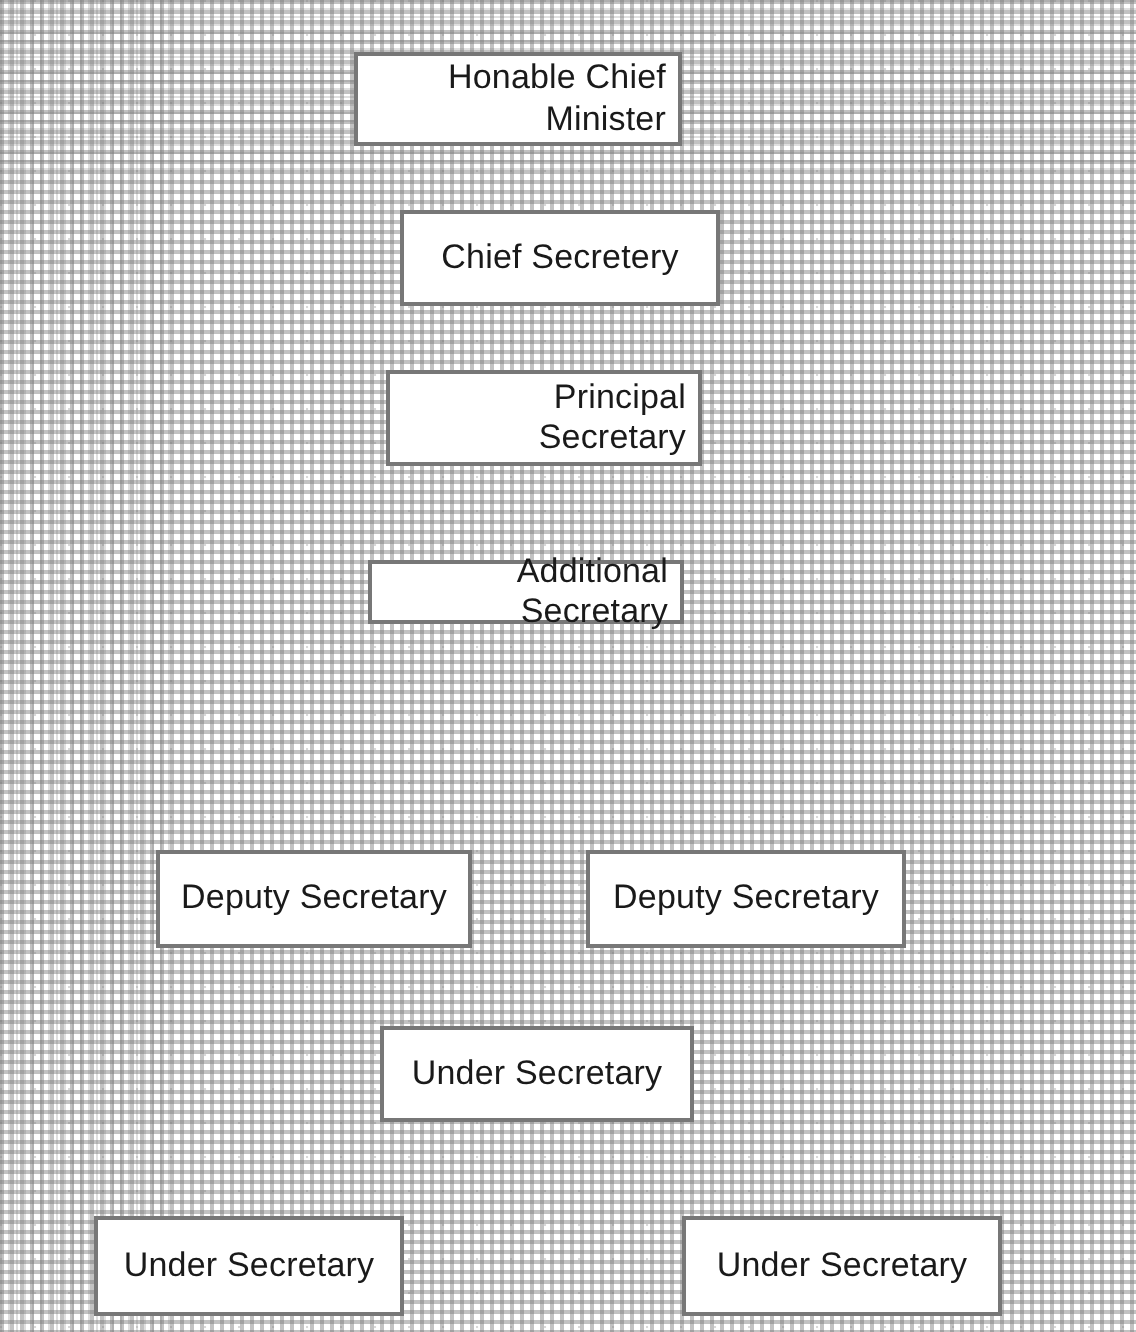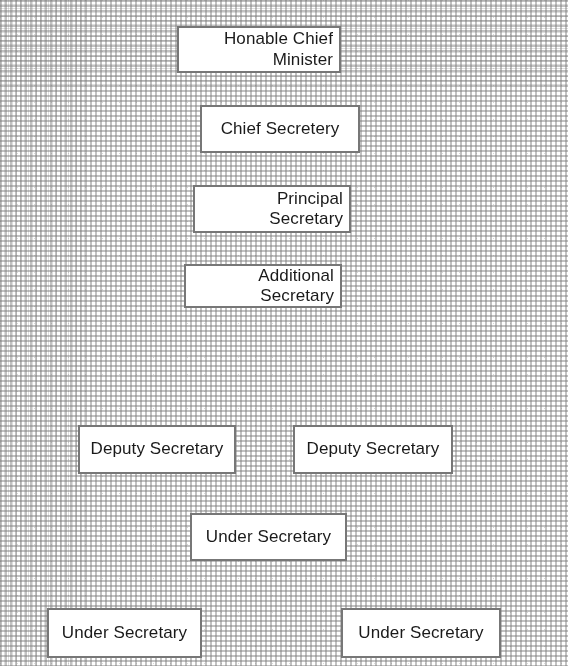--- a/index.html
+++ b/index.html
@@ -85,21 +85,21 @@
   </div>
 
   <div class="node" style="left:180px; top:105px; width:160px; height:48px;margin-left:20px;">
     <span class="node-label">Chief Secretery</span>
   </div>
 
   <div class="node" style="left:183px; top:185px; width:158px; height:48px;margin-left:10px;">
     <span class="node-label">Principal Secretary</span>
   </div>
 
-  <div class="node" style="left:184px; top:264px; width:158px; height:44px;">
+  <div class="node" style="left:184px; top:280px; width:158px; height:32px;">
     <span class="node-label">Additional Secretary</span>
   </div>
 
 
   <div class="node" style="left:78px; top:425px; width:158px; height:49px;">
     <span class="node-label">Deputy Secretary</span>
   </div>
 
   <div class="node" style="left:293px; top:425px; width:160px; height:49px;">
     <span class="node-label">Deputy Secretary</span>

